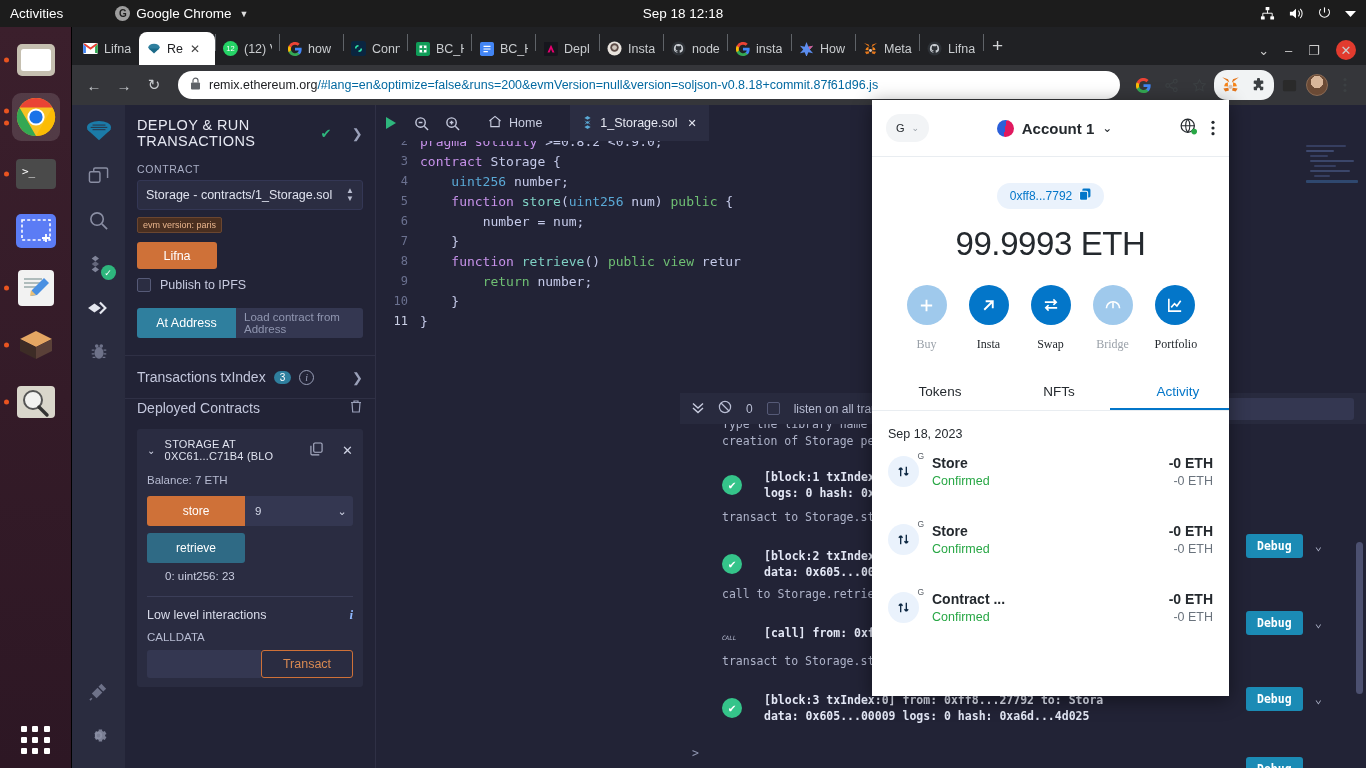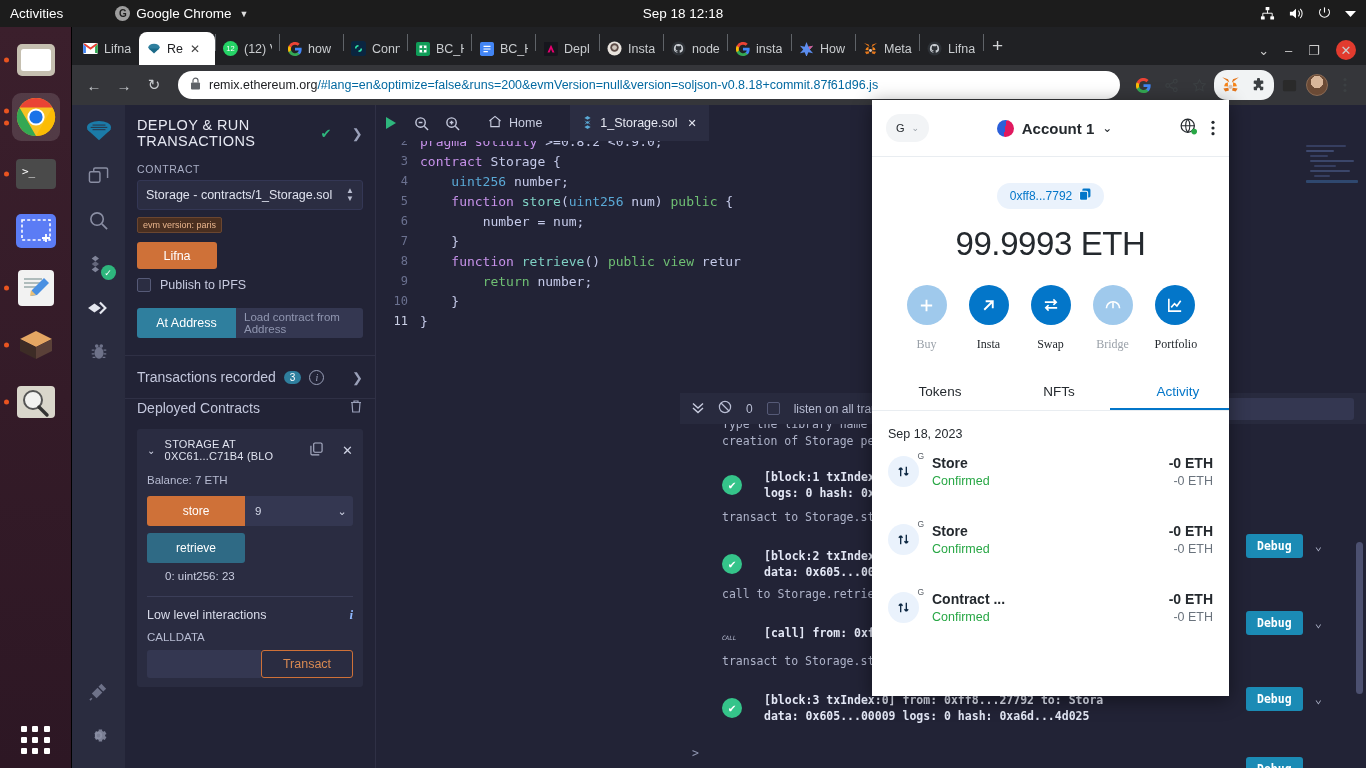--- a/index.html
+++ b/index.html
@@ -697,21 +697,21 @@
             <span class="chkbox"></span>
             <span>Publish to IPFS</span>
           </div>
           <div class="atrow">
             <div class="at-btn">At Address</div>
             <div class="at-input">Load contract from Address</div>
           </div>
         </div>
         <div class="divider"></div>
         <div class="sp-sub">
-          <span>Transactions recorded</span>
+          <span>Transactions txIndex</span>
           <span class="cnt-badge">3</span>
           <span class="icircle">i</span>
           <span class="chev">❯</span>
         </div>
         <div class="divider" style="margin-top:0;"></div>
         <div class="dc-head" style="">
           <span>Deployed Contracts</span>
           <span class="trash">
             <svg width="14" height="15" viewBox="0 0 14 15" fill="none" stroke="#9aa0b9" stroke-width="1.2">
                 <path d="M2 3.5h10M5 3.5V2h4v1.5M3 3.5l.7 9.5h6.6l.7-9.5"></path>

